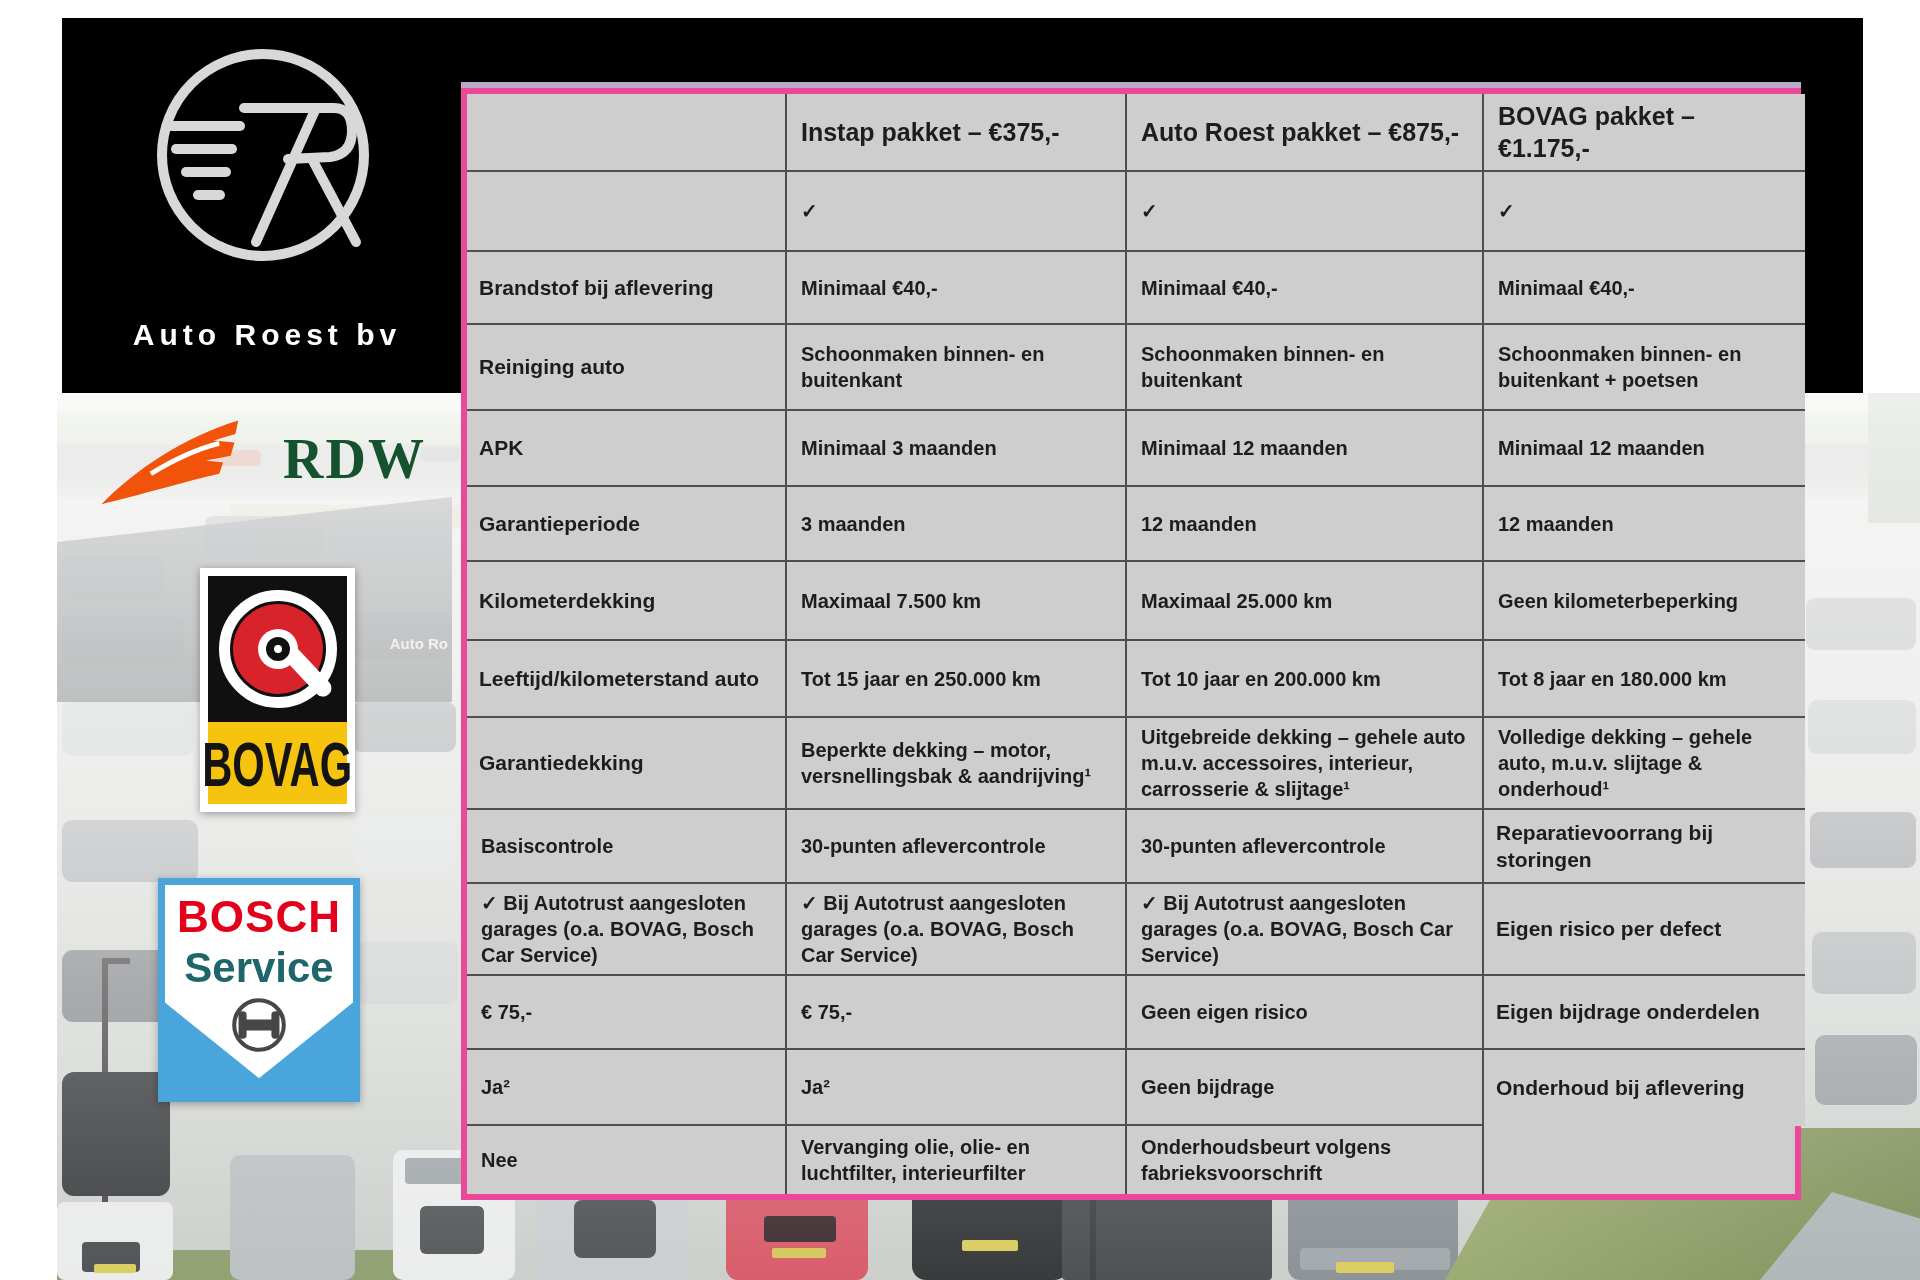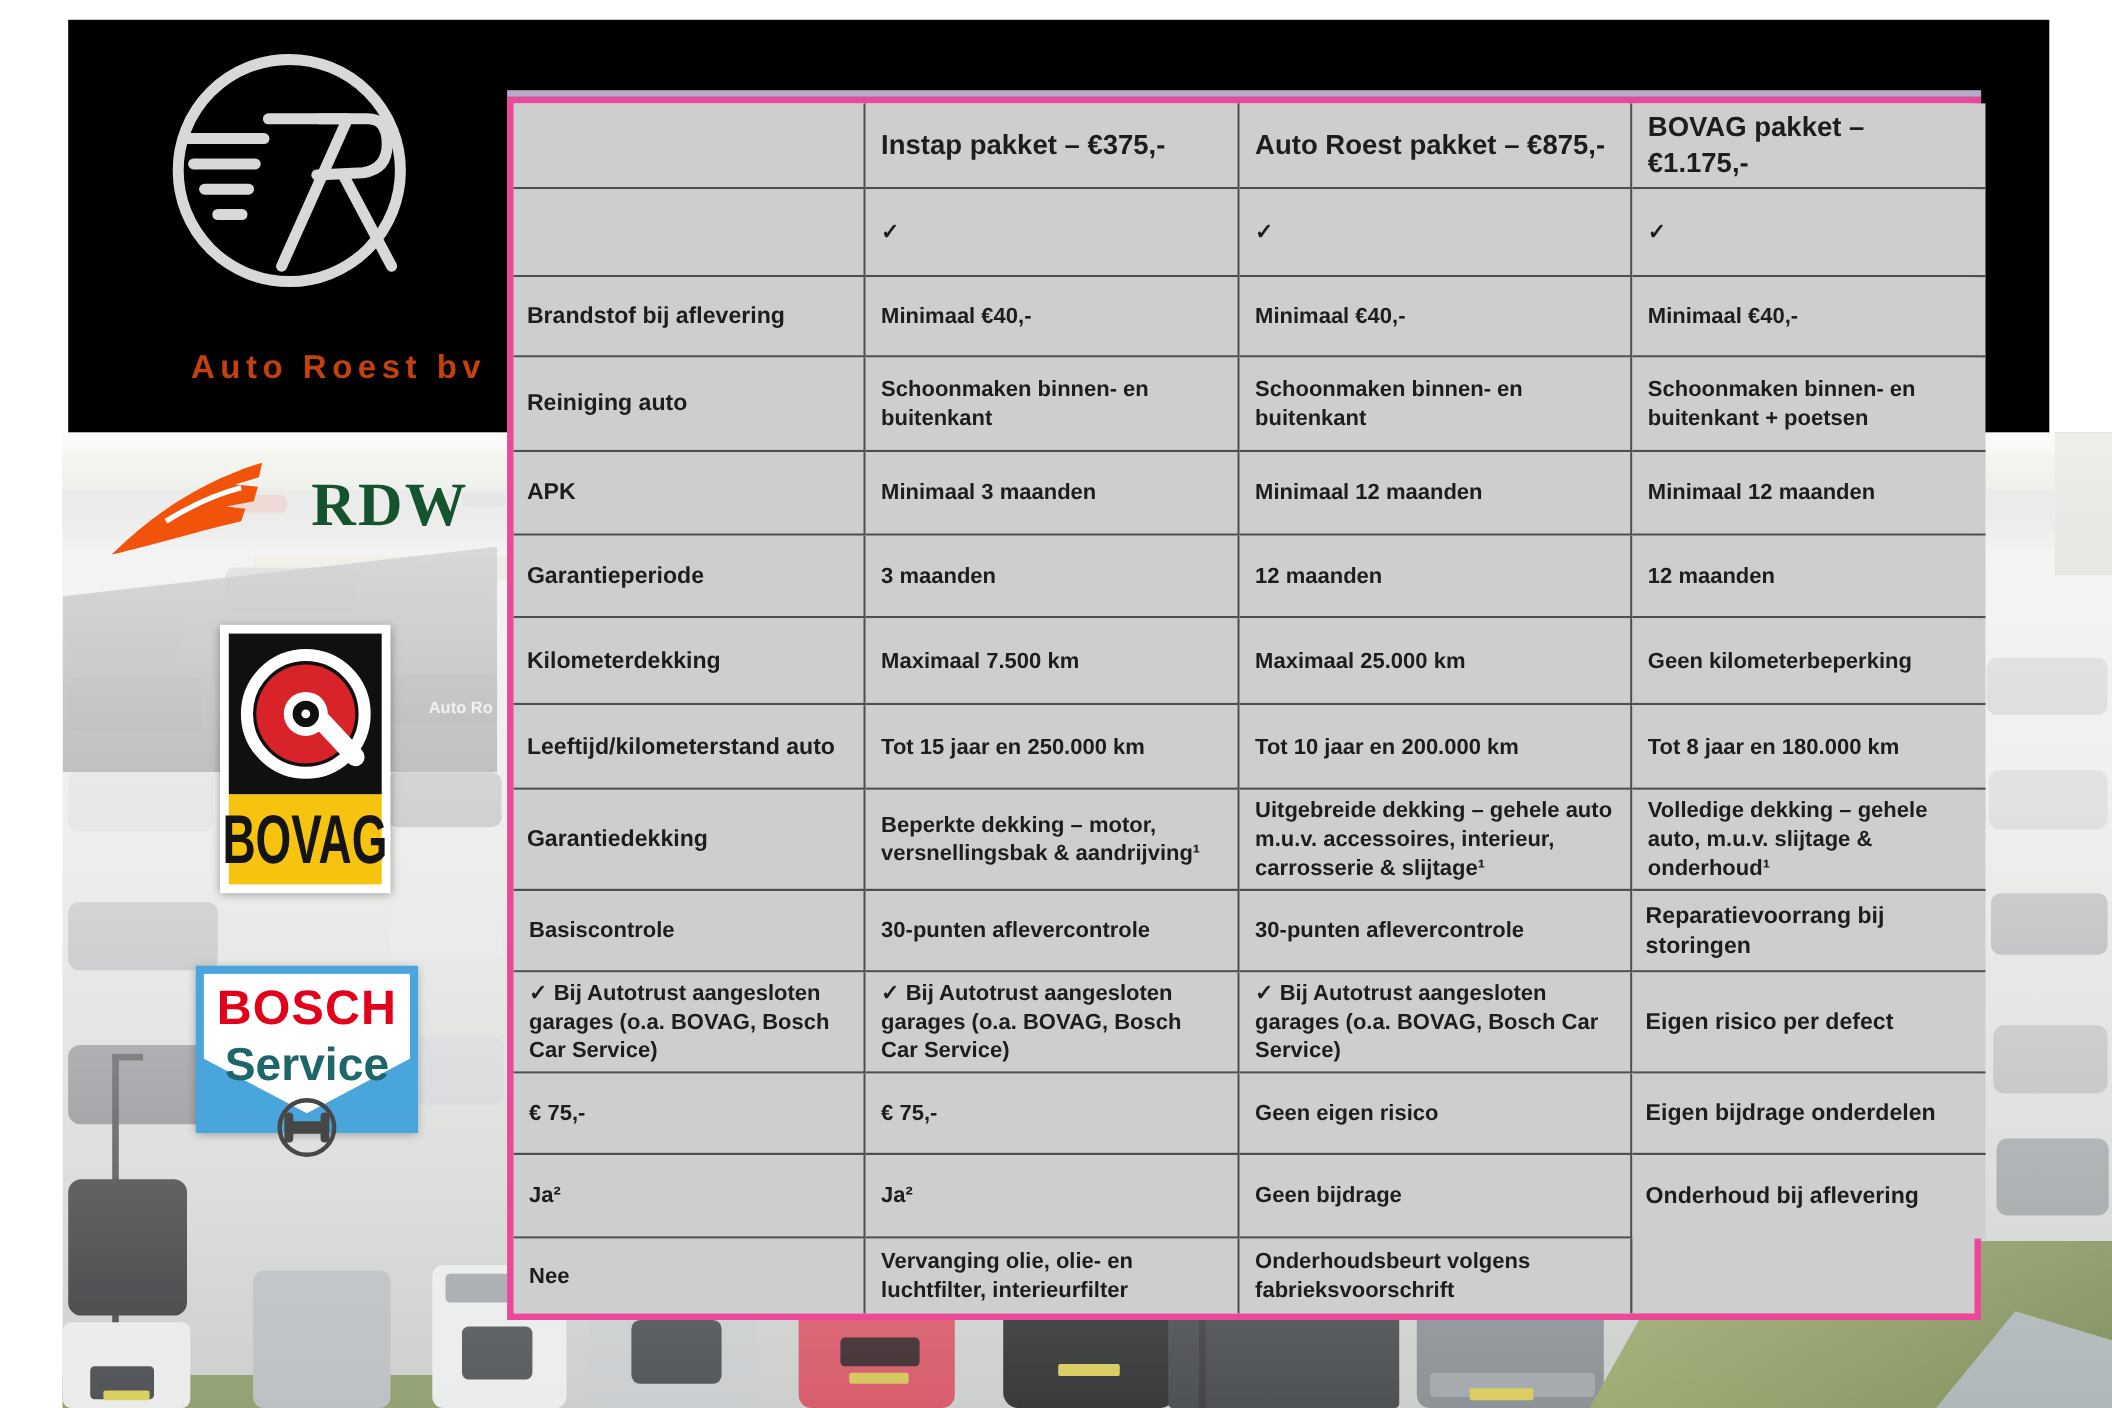--- a/index.html
+++ b/index.html
@@ -2,21 +2,21 @@
 <html><head>
 <meta charset="utf-8">
 <style>
   html,body{margin:0;padding:0;background:#ffffff;}
   .stage{position:relative;width:1920px;height:1280px;background:#ffffff;overflow:hidden;
          font-family:"Liberation Sans",sans-serif;}
 
   
   .brand-panel{position:absolute;left:62px;top:18px;width:1801px;height:375px;background:#000;z-index:4;}
   .monogram{position:absolute;left:76px;top:12px;}
-  .brand-caption{position:absolute;left:30px;top:300px;width:350px;text-align:right;color:#c2410c;
+  .brand-caption{position:absolute;left:30px;top:300px;width:350px;text-align:center;color:#ffffff;
                  font-size:30px;font-weight:bold;letter-spacing:5px;}
 
   
   .photo{position:absolute;left:57px;top:393px;right:0;bottom:0;z-index:1;
     background:linear-gradient(180deg,#e9ebe5 0px,#dfe3da 16px,#c6cfb4 22px,#bdc8ae 48px,
       #a9aca7 54px,#b4b6b2 84px,#d3d5d1 110px,#d8dad6 300px,#d2d5d1 650px,#c6c9c6 100%);}
   .decor-layer{position:absolute;inset:0;z-index:2;}
   .blob{position:absolute;}
   .building{position:absolute;left:57px;top:497px;width:395px;height:205px;z-index:2;
             background:linear-gradient(#5c6063,#4a4d50);
@@ -46,22 +46,22 @@
              border-radius:50%;}
   .bovag-wrench{position:absolute;left:50%;top:50%;width:17px;height:62px;background:#fff;border-radius:9px;
                 transform-origin:50% 0;transform:rotate(-43deg);}
   .bovag-hub{position:absolute;left:50%;top:50%;transform:translate(-50%,-50%);width:40px;height:40px;
              background:#fff;border-radius:50%;display:flex;align-items:center;justify-content:center;}
   .bovag-hub-inner{width:24px;height:24px;border-radius:50%;border:8px solid #101010;background:#fff;
                    box-sizing:border-box;}
   .bovag-bottom{height:82px;display:flex;align-items:center;justify-content:center;}
   .bovag-text{font-size:58px;font-weight:bold;color:#141414;transform:scale(.72,1.08);letter-spacing:0;}
 
-  .bosch{position:absolute;left:158px;top:878px;width:202px;height:152px;z-index:4;
-         box-shadow:0 2px 8px rgba(0,0,0,.3);margin-left:20px;}
+  .bosch{position:absolute;left:158px;top:878px;width:202px;height:224px;z-index:4;
+         box-shadow:0 2px 8px rgba(0,0,0,.3);}
   .bosch-pent{position:absolute;left:7px;right:7px;top:7px;bottom:7px;background:#fff;
               clip-path:polygon(0 0,100% 0,100% 56%,50% 92%,0 56%);}
   .bosch-title{position:absolute;left:0;top:14px;width:100%;text-align:center;font-size:44px;
                font-weight:bold;letter-spacing:1px;}
   .bosch-sub{position:absolute;left:0;top:66px;width:100%;text-align:center;font-size:42px;font-weight:bold;}
   .bosch-anchor{position:absolute;left:50%;top:116px;transform:translateX(-50%);}
 
   
   .pkg{position:absolute;left:461px;top:88px;width:1340px;z-index:5;display:grid;box-sizing:border-box;
        grid-template-columns:320px 340px 357px 321px;

